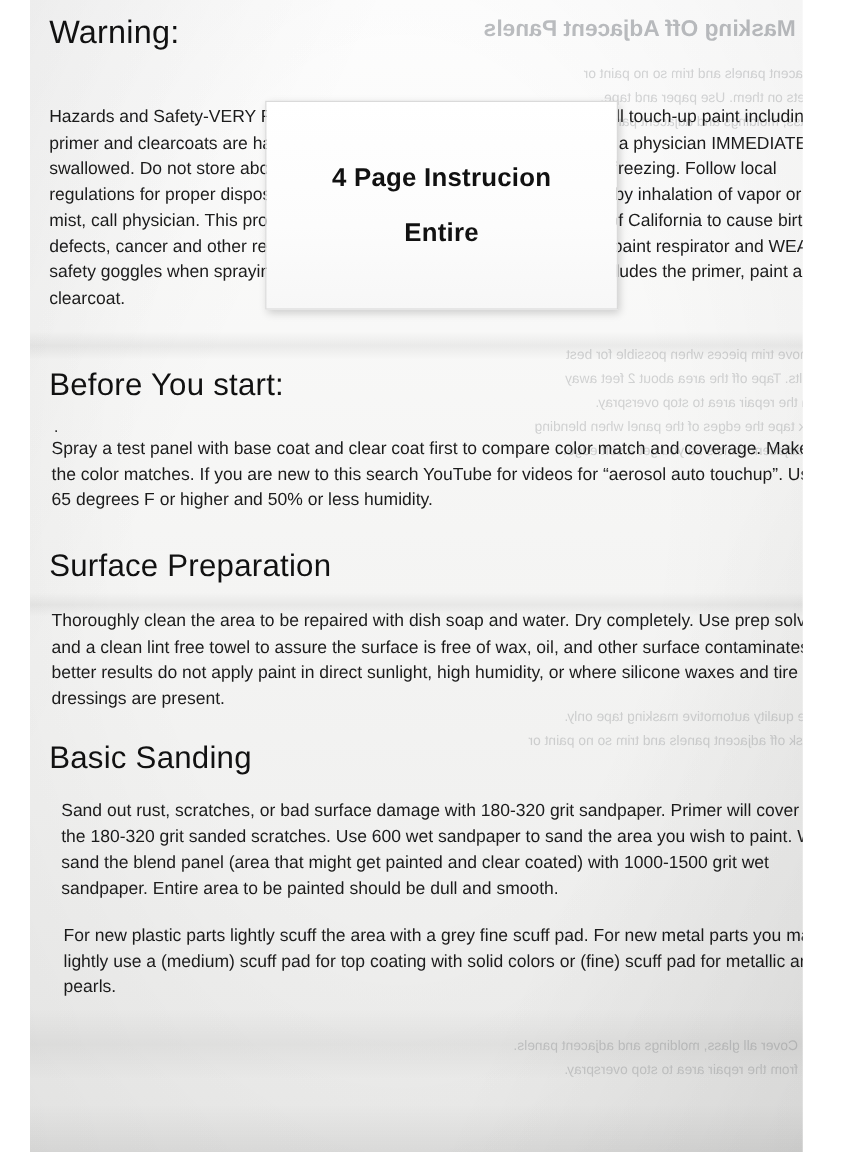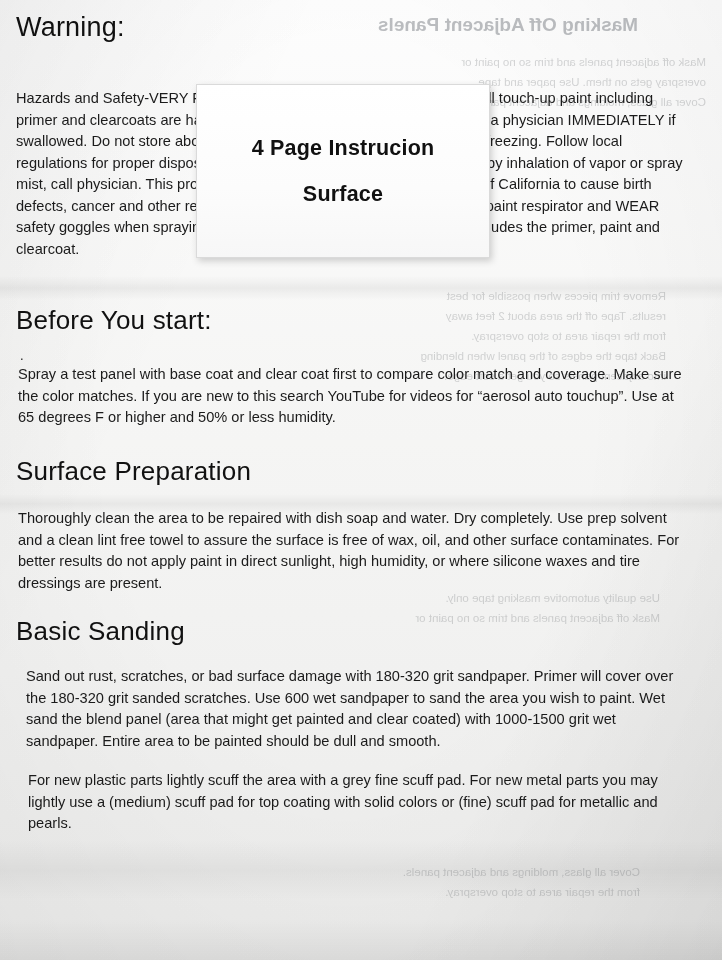--- a/index.html
+++ b/index.html
@@ -10,26 +10,27 @@
   body {
     width: 722px;
     height: 960px;
     overflow: hidden;
     font-family: "Liberation Sans", sans-serif;
     color: #1b1b1b;
   }
 
   .page {
     position: relative;
-    width: 722px;
+    width: 644px;
     height: 960px;
     background:
       linear-gradient(115deg, rgba(0,0,0,0.035) 0%, rgba(0,0,0,0.0) 28%, rgba(0,0,0,0.0) 72%, rgba(0,0,0,0.05) 100%),
       linear-gradient(180deg, #fdfdfd 0%, #f6f6f5 40%, #f1f1f0 70%, #ebebea 100%);
     overflow: hidden;
+    margin-left: 25px;
   }
 
   
   .bleed {
     position: absolute;
     color: rgba(90, 95, 100, 0.30);
     transform: scaleX(-1);
     pointer-events: none;
     user-select: none;
     white-space: nowrap;
@@ -173,17 +174,17 @@
 
   <h1 class="section h-surface">Surface Preparation</h1>
   <p class="body p-surface">Thoroughly clean the area to be repaired with dish soap and water.  Dry completely. Use prep solvent and a clean lint free towel to assure the surface is free of wax, oil, and other surface contaminates. For better results do not apply paint in direct sunlight, high humidity, or where silicone waxes and tire dressings are present.</p>
 
   <h1 class="section h-sanding">Basic Sanding</h1>
   <p class="body p-sanding1">Sand out rust, scratches, or bad surface damage with 180-320 grit sandpaper. Primer will cover over the 180-320 grit sanded scratches. Use 600 wet sandpaper to sand the area you wish to paint. Wet sand the blend panel (area that might get painted and clear coated) with 1000-1500 grit wet sandpaper. Entire area to be painted should be dull and smooth.</p>
   <p class="body p-sanding2">For new plastic parts lightly scuff the area with a grey fine scuff pad. For new metal parts you may lightly use a (medium) scuff pad for top coating with solid colors or (fine) scuff pad for metallic and pearls.</p>
 
   <div class="sticker">
     <div class="sticker-line">4 Page Instrucion</div>
-    <div class="sticker-line">Surface</div>
+    <div class="sticker-line">Entire</div>
   </div>
 
   <div class="vign"></div>
 </div>
 
 </body></html>

